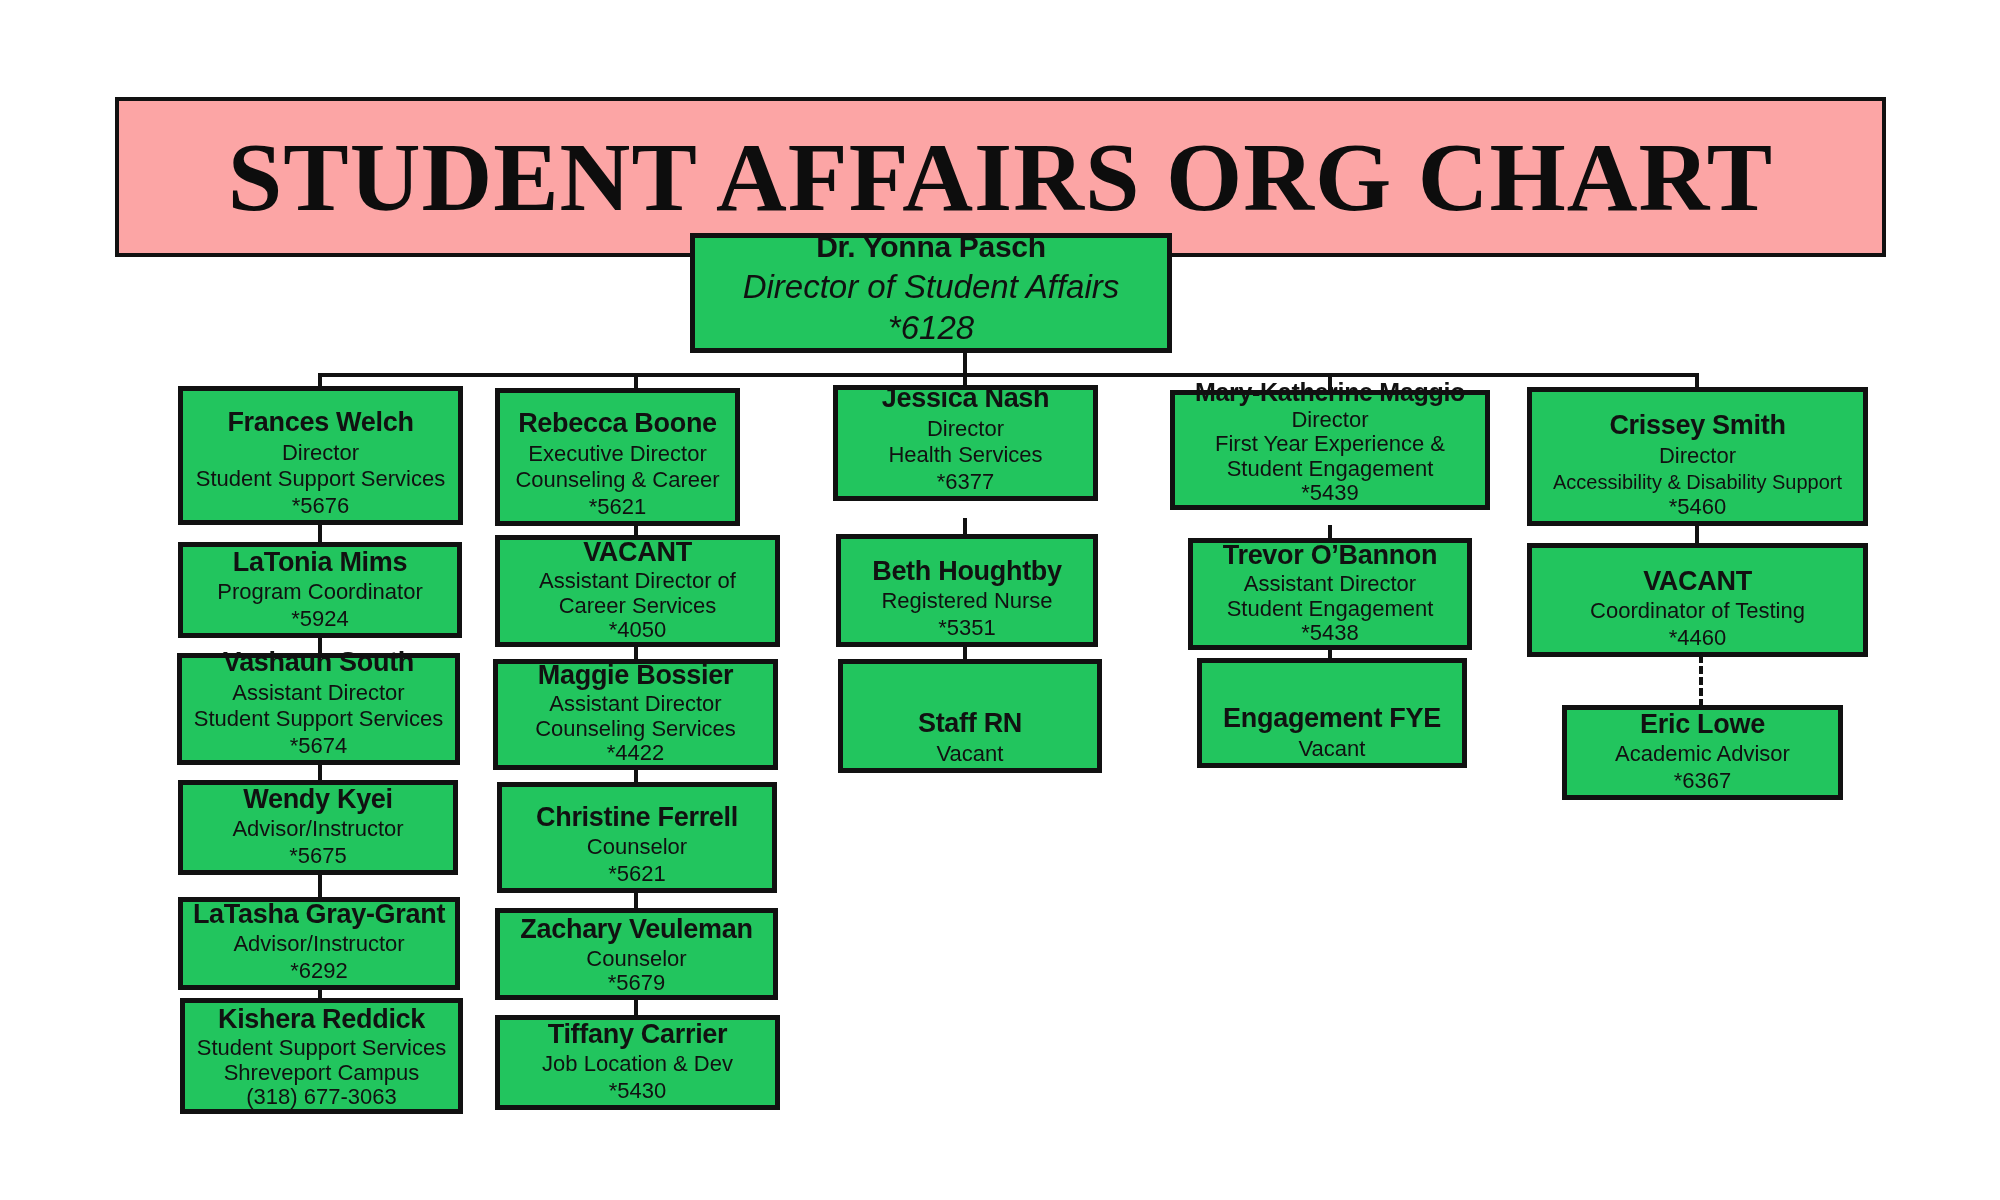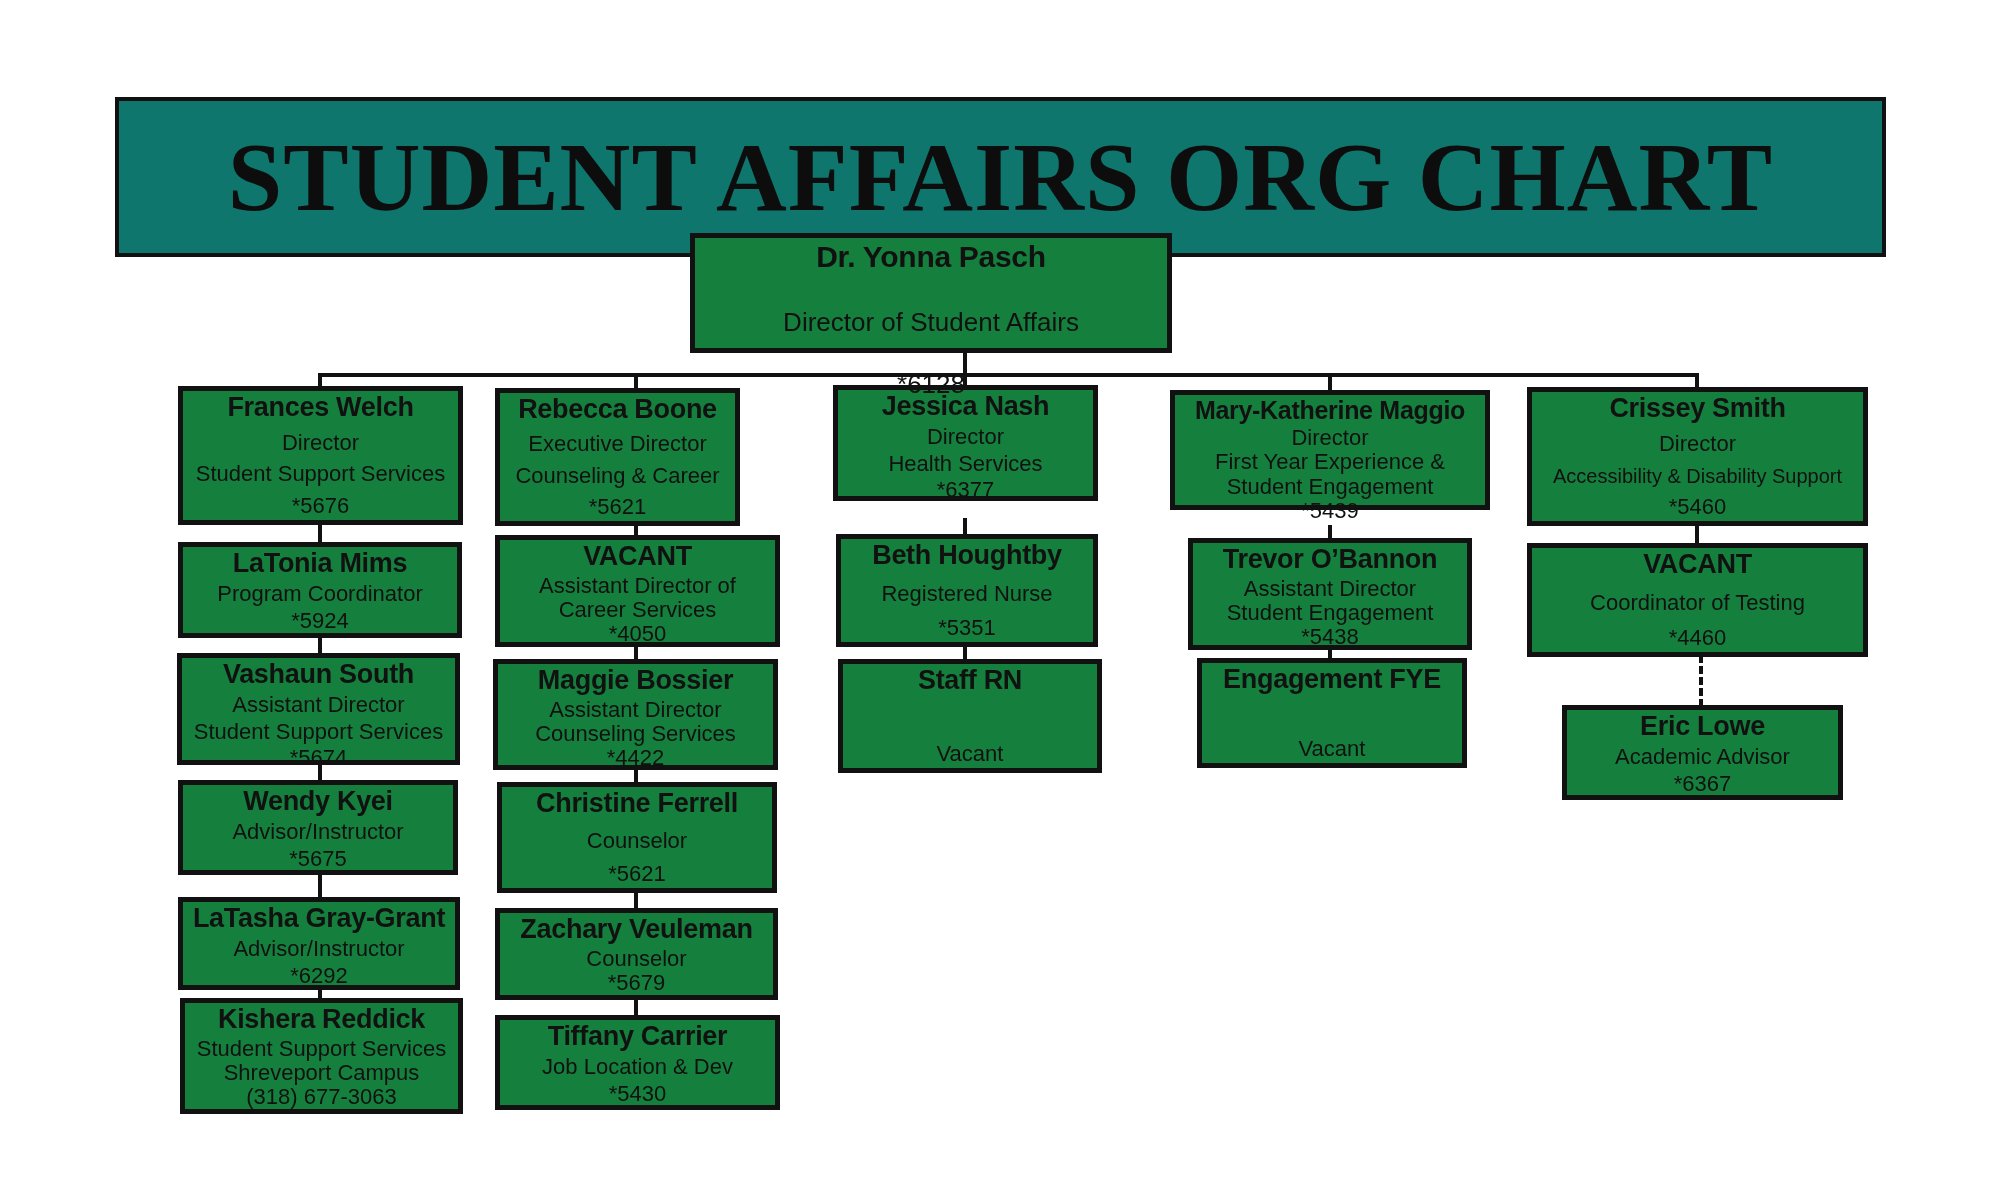--- a/index.html
+++ b/index.html
@@ -2,40 +2,40 @@
 <html><head>
 <meta charset="utf-8">
 <style>
   html,body{margin:0;padding:0;background:#ffffff;}
   .canvas{
     position:relative;width:2000px;height:1200px;background:#ffffff;
     font-family:"Liberation Sans",sans-serif;color:#111;overflow:hidden;
   }
   .title-box{
     position:absolute;left:115px;top:97px;width:1771px;height:160px;
-    border:4px solid #111;box-sizing:border-box;background:#0f766e;
+    border:4px solid #111;box-sizing:border-box;background:#fca5a5;
     display:flex;align-items:center;justify-content:center;z-index:0;
   }
   .title-text{
     font-family:"Liberation Serif",serif;font-weight:700;font-size:98px;
     letter-spacing:1px;white-space:nowrap;color:#0d0d0d;
   }
   .box{
-    position:absolute;background:#15803d;border:5px solid #111;box-sizing:border-box;
-    display:flex;flex-direction:column;align-items:center;justify-content:space-between;
+    position:absolute;background:#22c55e;border:5px solid #111;box-sizing:border-box;
+    display:flex;flex-direction:column;align-items:center;justify-content:flex-end;
     text-align:center;z-index:2;
   }
   .bname{font-weight:bold;font-size:27px;line-height:1.25;white-space:nowrap;letter-spacing:-0.3px;}
   .bline{font-size:22px;line-height:1.22;white-space:nowrap;}
   .compact .bline{line-height:1.1;}
   .nsm{font-size:25px;}
   .lsm{font-size:20px;}
   .root-box{z-index:3;}
   .root-box .bname{font-size:30px;}
-  .root-box .bline{font-size:26px;line-height:1.25;margin-top:30px;}
+  .root-box .bline{font-style:italic;font-size:33px;line-height:1.25;}
   .conn{position:absolute;background:#111;z-index:1;}
   .conn-dash{position:absolute;width:0;border-left:4px dashed #111;z-index:1;}
 </style>
 </head>
 <body>
 
 <div class="canvas">
 
   <div class="title-box">
     <div class="title-text">STUDENT AFFAIRS ORG CHART</div>

